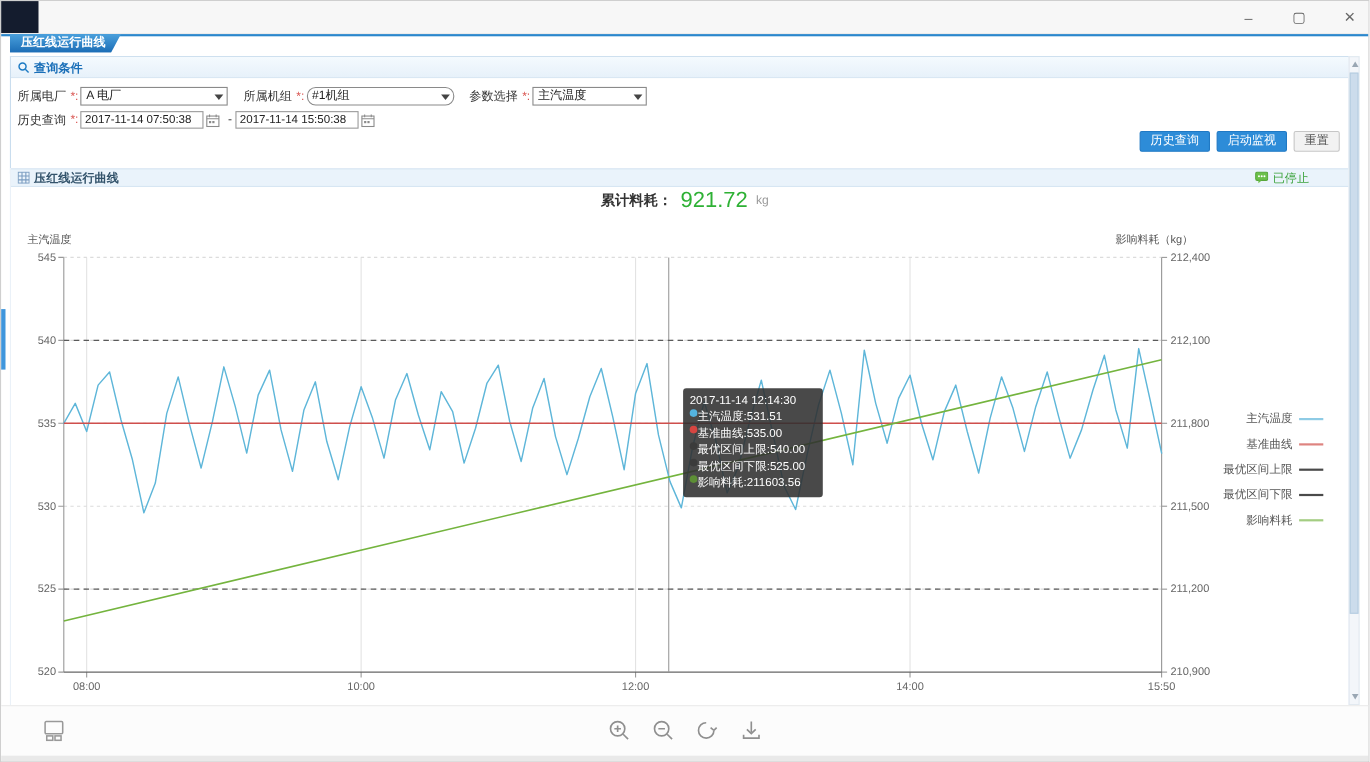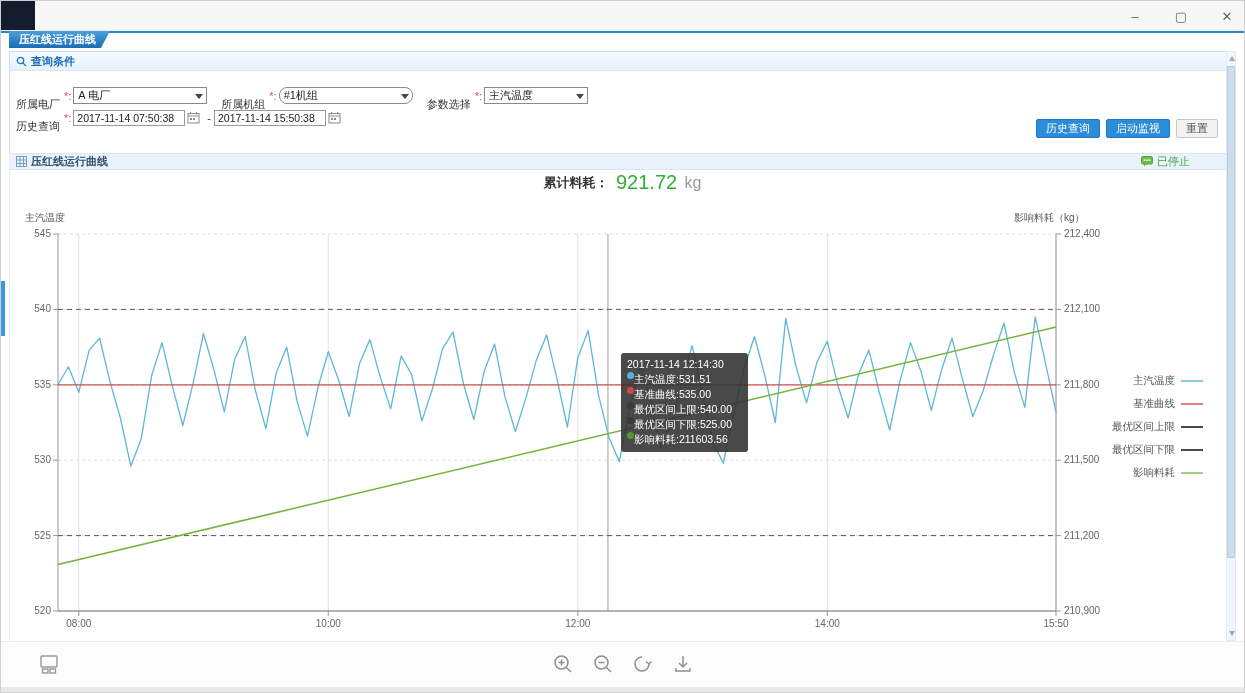--- a/index.html
+++ b/index.html
@@ -13,21 +13,21 @@
   .winbtn { width:22px; text-align:center; cursor:default; }
 
   
   .tabline { position:absolute; left:0; top:30px; width:100%; height:2px; background:#2b87cc; }
   .tab { position:absolute; left:8px; top:30px; height:17px; padding:0 14px 0 10px; background:linear-gradient(#4aa0dc,#1b6cb5); color:#fff; font-size:11px; font-weight:bold; line-height:17px; clip-path:polygon(0 0,100% 0,91% 100%,0 100%); }
 
   
   .qpanel { position:absolute; left:8px; top:50px; width:1218px; height:107px; border:1px solid #c9ddee; background:#fff; }
   .qheader { height:19px; background:linear-gradient(#f4fafe,#e7f1fa); border-bottom:1px solid #d9e7f3; display:flex; align-items:center; padding-left:6px; color:#1a6fb8; font-size:11px; font-weight:bold; gap:4px; }
   .qrow { position:absolute; left:6px; display:flex; align-items:center; font-size:11px; color:#333; }
-  .lbl { margin-right:4px;margin-top:18px; }
+  .lbl { margin-right:4px; }
   .req { color:#d9534f; margin-right:2px; }
   .select { position:relative; width:134px; height:17px; border:1px solid #8a8a8a; background:#fff; font-size:11px; line-height:15px; padding:0 16px 0 4px; color:#222; cursor:default; }
   .select .caret { position:absolute; right:3px; top:6px; width:0; height:0; border-left:4px solid transparent; border-right:4px solid transparent; border-top:5px solid #444; }
   .dateinput { width:112px; height:16px; border:1px solid #9a9a9a; font-size:10.5px; padding:0 3px; color:#222; font-family:"Liberation Sans",sans-serif; }
   .calico { margin:0 4px 0 2px; }
   .btnrow { position:absolute; right:8px; top:67px; display:flex; gap:6px; }
   .btn { height:19px; padding:0 9px; font-size:11px; line-height:17px; border-radius:2px; cursor:default; }
   .btn.primary { background:#2d8cd8; border:1px solid #2079c4; color:#fff; }
   .btn.plain { background:#f2f2f2; border:1px solid #c6c6c6; color:#555; }
 
@@ -39,21 +39,21 @@
   .varrow.down { bottom:4px; border-top:5px solid #9aa7b4; }
   .leftthumb { position:absolute; left:0; top:280px; width:4px; height:55px; background:#3f96dc; }
 
   
   .cpanel { position:absolute; left:8px; top:152px; width:1218px; height:488px; background:#fff; border-left:1px solid #eaf1f8; border-right:1px solid #eaf1f8; }
   .cheader { position:absolute; left:0; top:0; width:100%; height:17px; background:#eaf3fb; border-top:1px solid #d7e6f3; border-bottom:1px solid #d7e6f3; display:flex; align-items:center; padding:0 6px; font-size:11px; color:#33536b; font-weight:bold; gap:4px; }
   .status { margin-left:auto; margin-right:30px; display:flex; align-items:center; gap:4px; color:#3fa440; font-weight:normal; font-size:11px; }
   .summary { position:absolute; left:0; top:22px; width:100%; text-align:center; }
   .summary .slabel { font-size:13px; font-weight:bold; color:#333; vertical-align:middle;text-align:right; }
   .summary .svalue { font-size:20px; font-weight:normal; color:#2eb135; vertical-align:middle; margin:0 3px; }
-  .summary .sunit { font-size:16px; color:#999; vertical-align:middle; }
+  .summary .sunit { font-size:11px; color:#999; vertical-align:middle; }
 
   .axis-title { position:absolute; font-size:10px; color:#555; }
   #chart-svg { position:absolute; left:0; top:200px; }
 
   
   .legend { position:absolute; left:1090px; top:374px; width:112px; }
   .legend-item { display:flex; justify-content:flex-end; align-items:center; height:11px; margin-bottom:12px; font-size:10.5px; color:#555; gap:6px; }
   .legend-line { width:22px; height:0; border-top:2px solid #000; }
 
   

